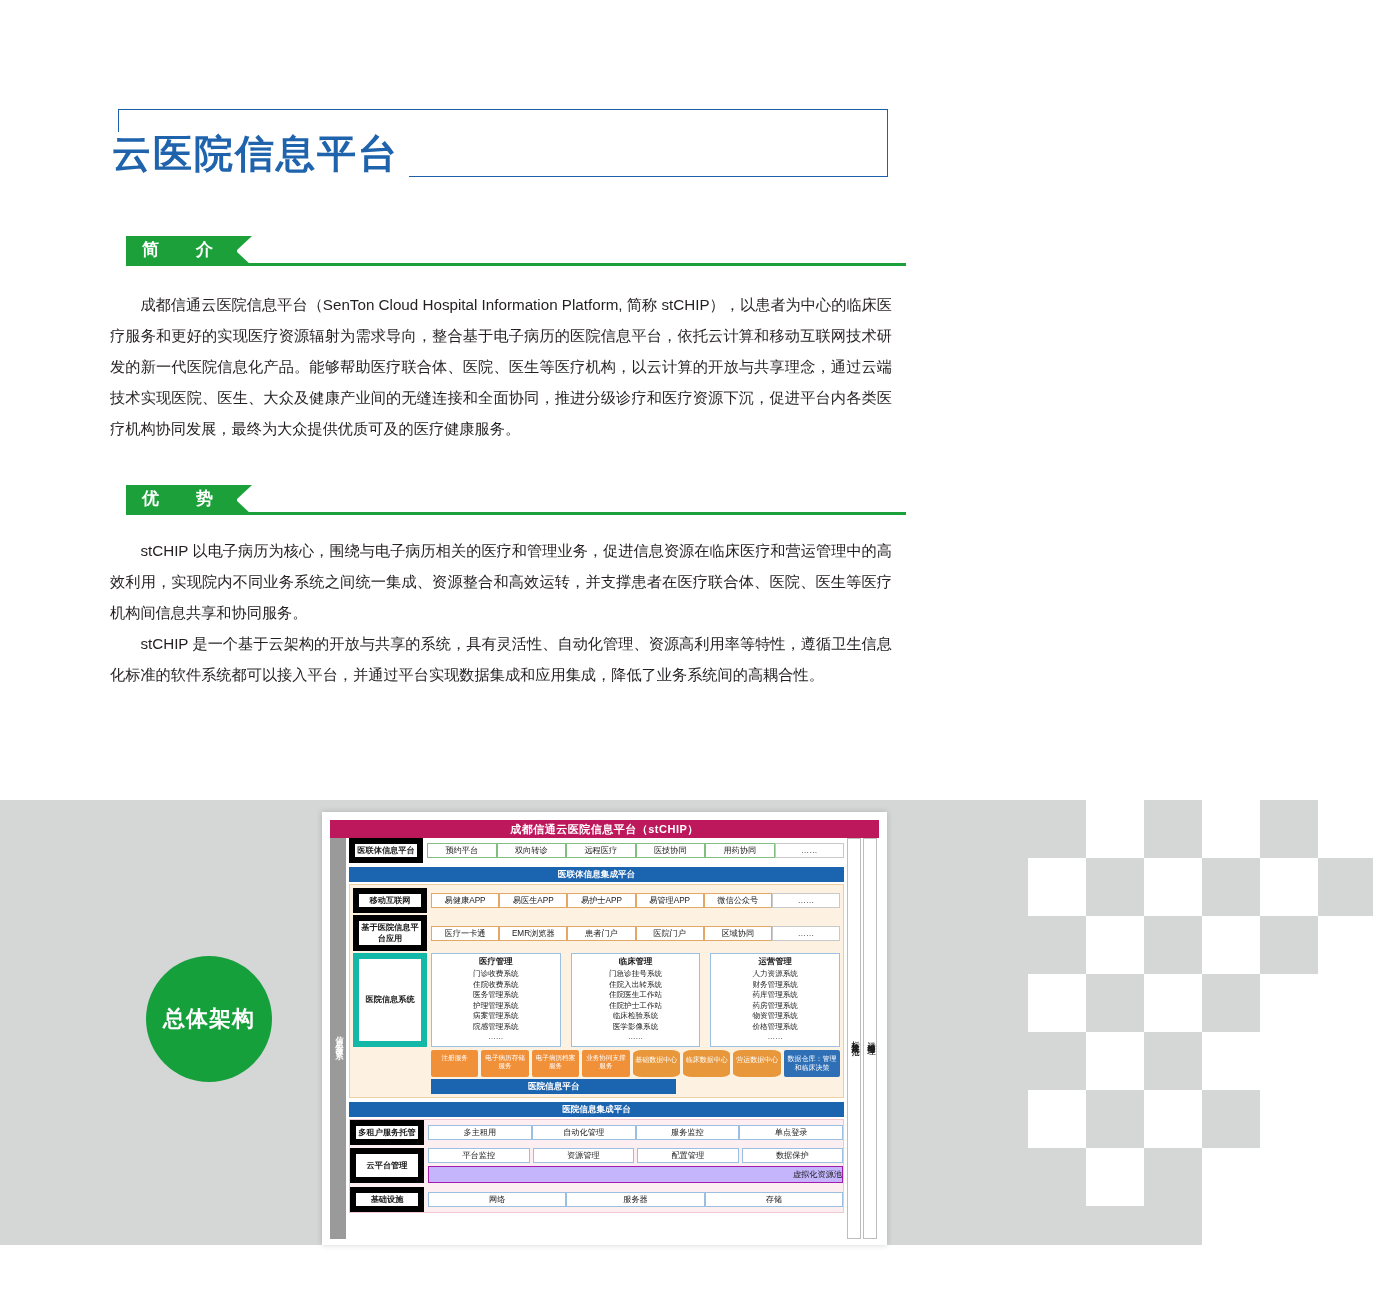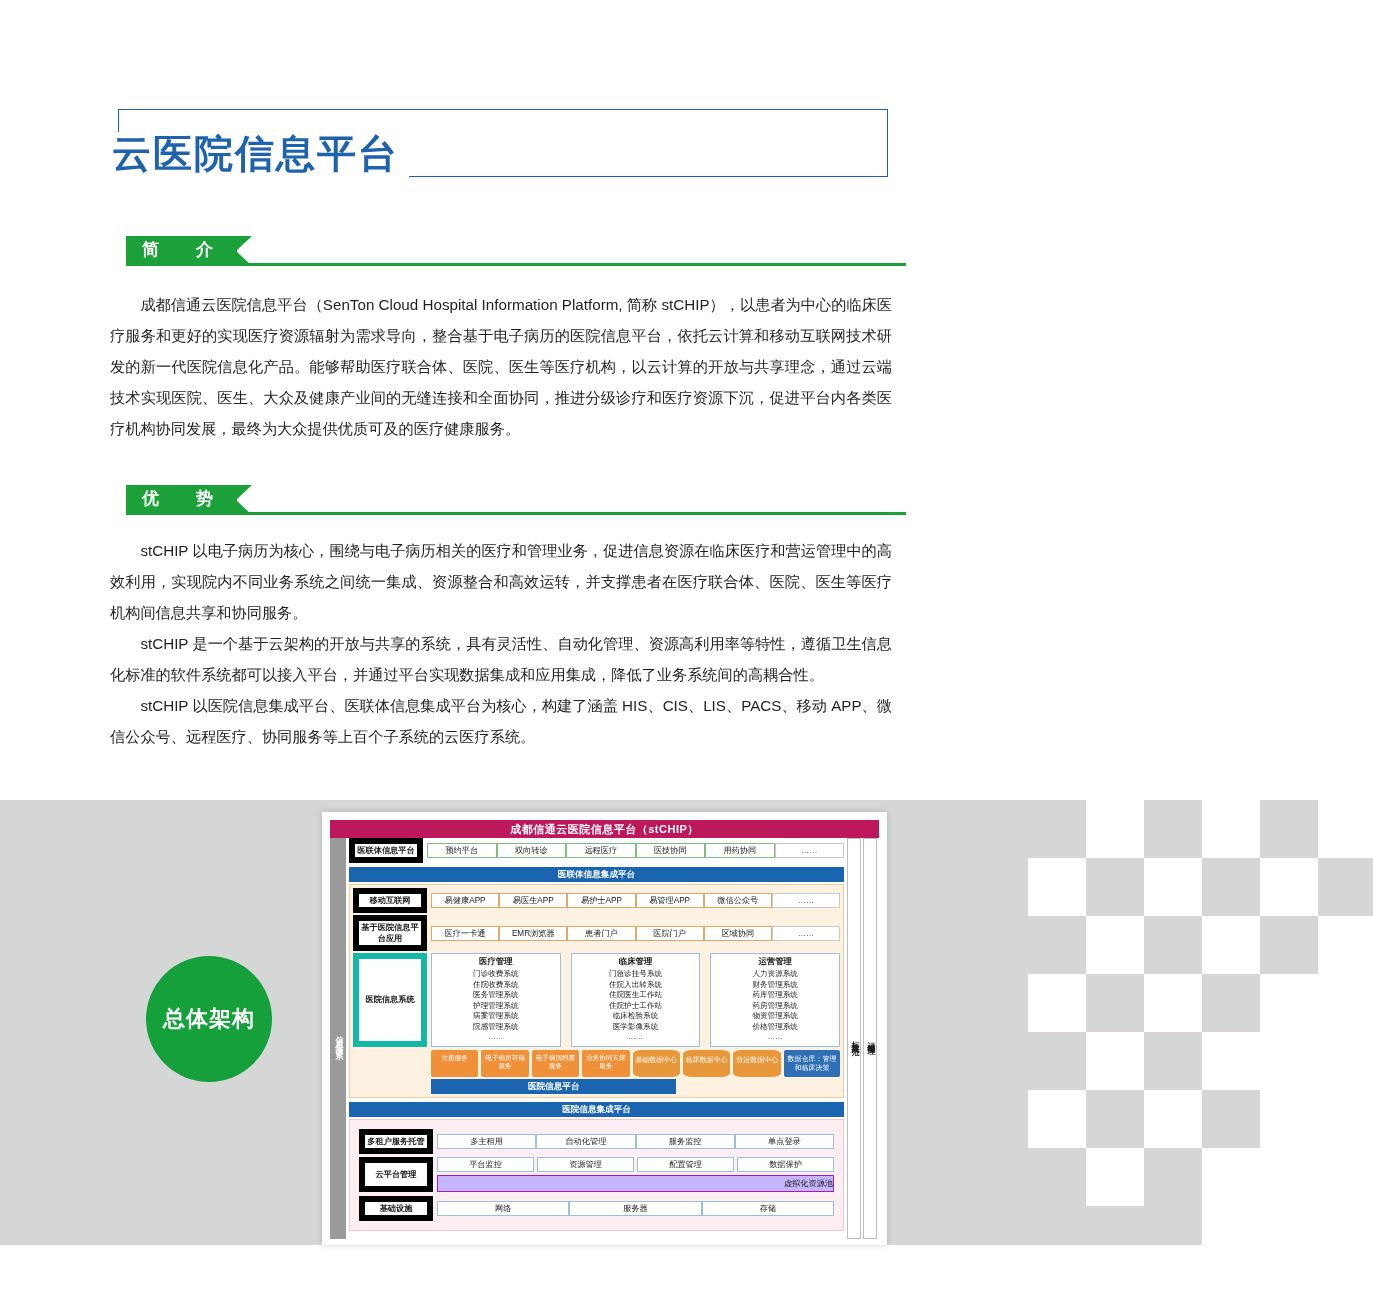--- a/index.html
+++ b/index.html
@@ -95,21 +95,21 @@
     font-size:8.2px;line-height:14px;height:15px;box-sizing:border-box;
   }
   .cell.green{border-color:#7fbf7f;}
   .cell.orange{border-color:#e3a866;}
   .cell.dots{border:1px solid #c9c9c9;color:#555;}
   .bluebar{
     background:#1b64b0;color:#fff;text-align:center;font-size:8.6px;font-weight:bold;
     line-height:15px;height:15px;margin:2px 0;
   }
   .zone-orange{background:#fdf2e2;border:1px solid #edcfa2;padding:3px;margin-bottom:2px;}
-  .zone-pink{background:#fdeef2;border:1px solid #f0c7d3;padding:9px;margin-bottom:0;}
+  .zone-pink{background:#fdeef2;border:1px solid #f0c7d3;padding:0;margin-bottom:0;}
   .his{display:flex;align-items:stretch;}
   .his-label{
     width:74px;display:flex;align-items:center;justify-content:center;text-align:center;
     font-size:8.2px;font-weight:bold;border:6px solid #14b8a6;background:#fff;box-sizing:border-box;
   }
   .his-cols{flex:1;display:flex;gap:10px;padding-left:4px;}
   .his-col{
     flex:1;border:1px solid #9bbfe0;background:#ffffff;box-sizing:border-box;padding:2px 1px 3px;
     text-align:center;
   }
@@ -154,21 +154,20 @@
   <div class="sec-bar">
     <div class="sec-rule"></div>
     <div class="sec-tag">优　势</div>
     <div class="sec-arrow"></div>
   </div>
 </div>
 
 <div class="para" style="top:535px;">
   <p>stCHIP 以电子病历为核心，围绕与电子病历相关的医疗和管理业务，促进信息资源在临床医疗和营运管理中的高效利用，实现院内不同业务系统之间统一集成、资源整合和高效运转，并支撑患者在医疗联合体、医院、医生等医疗机构间信息共享和协同服务。</p>
   <p>stCHIP 是一个基于云架构的开放与共享的系统，具有灵活性、自动化管理、资源高利用率等特性，遵循卫生信息化标准的软件系统都可以接入平台，并通过平台实现数据集成和应用集成，降低了业务系统间的高耦合性。</p>
-  <p>stCHIP 以医院信息集成平台、医联体信息集成平台为核心，构建了涵盖 HIS、CIS、LIS、PACS、移动 APP、微信公众号、远程医疗、协同服务等上百个子系统的云医疗系统。</p>
 </div>
 
 <div class="band"></div>
 <div class="band-white-right"></div>
 <div class="checker">
   <i style="left:0;top:0;width:58px;height:58px;"></i>
   <i style="left:116px;top:0;width:58px;height:58px;"></i>
   <i style="left:232px;top:0;width:58px;height:58px;"></i>
   <i style="left:58px;top:58px;width:58px;height:58px;"></i>
   <i style="left:174px;top:58px;width:58px;height:58px;"></i>

